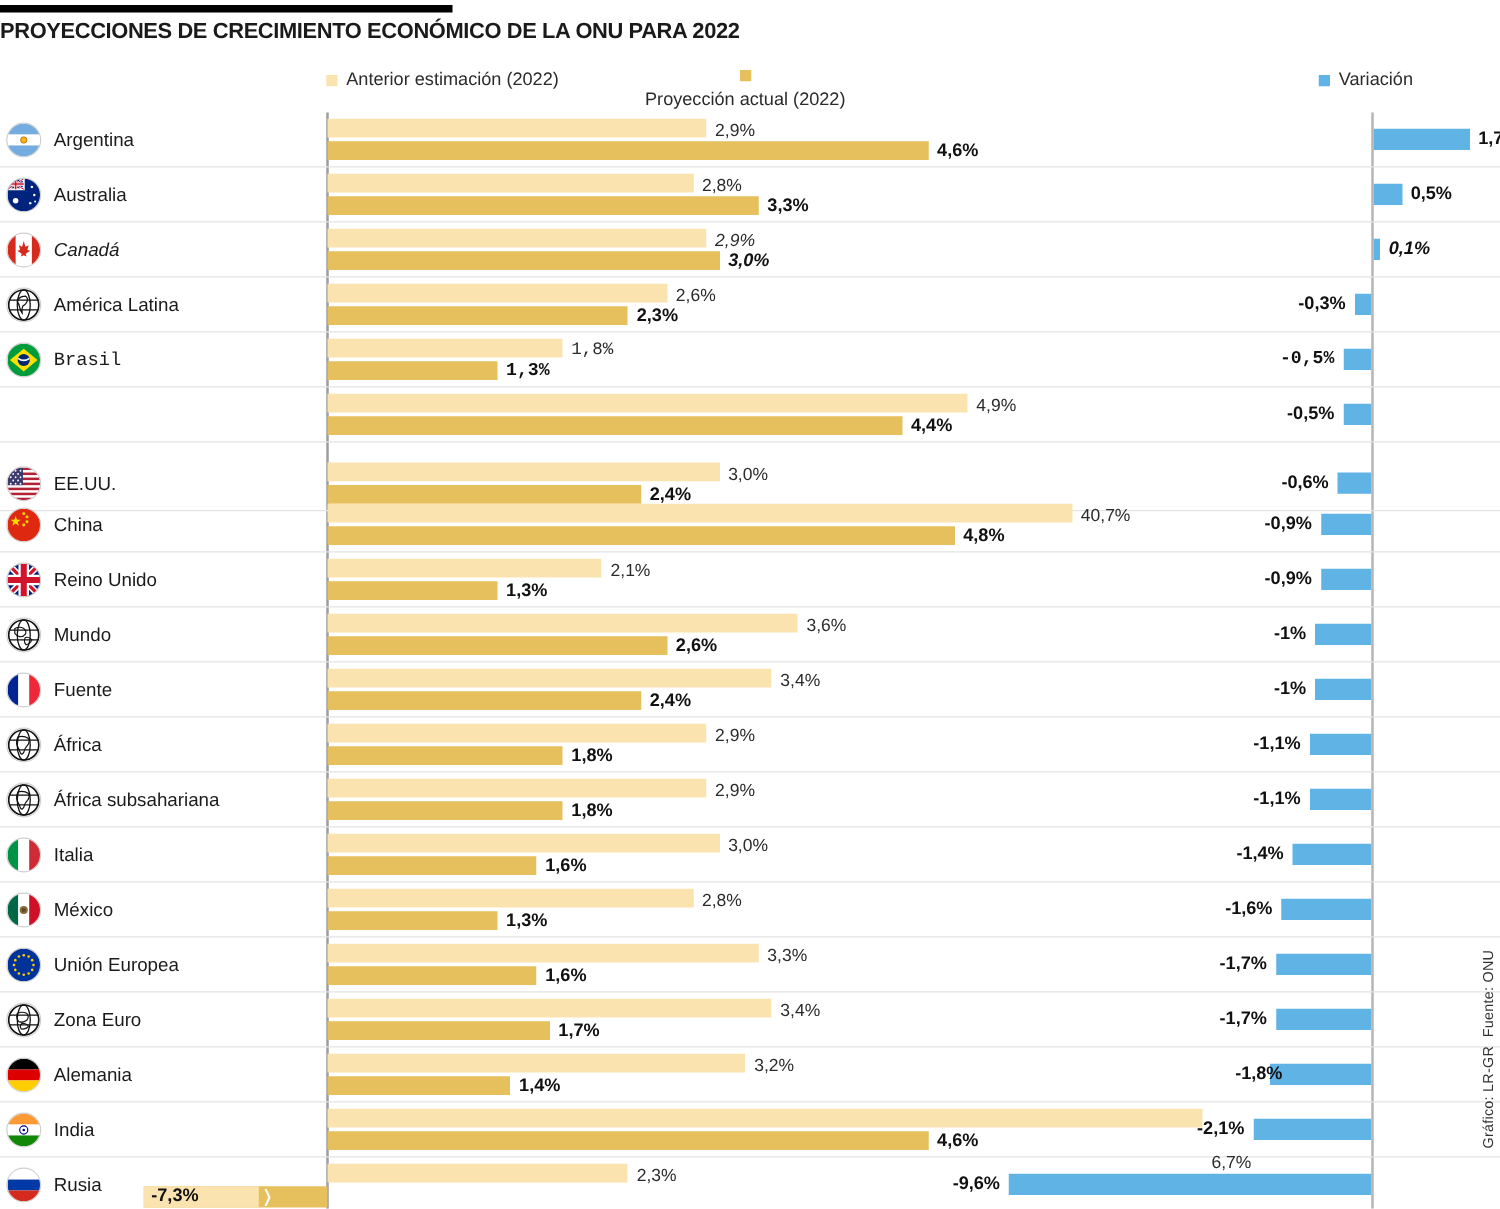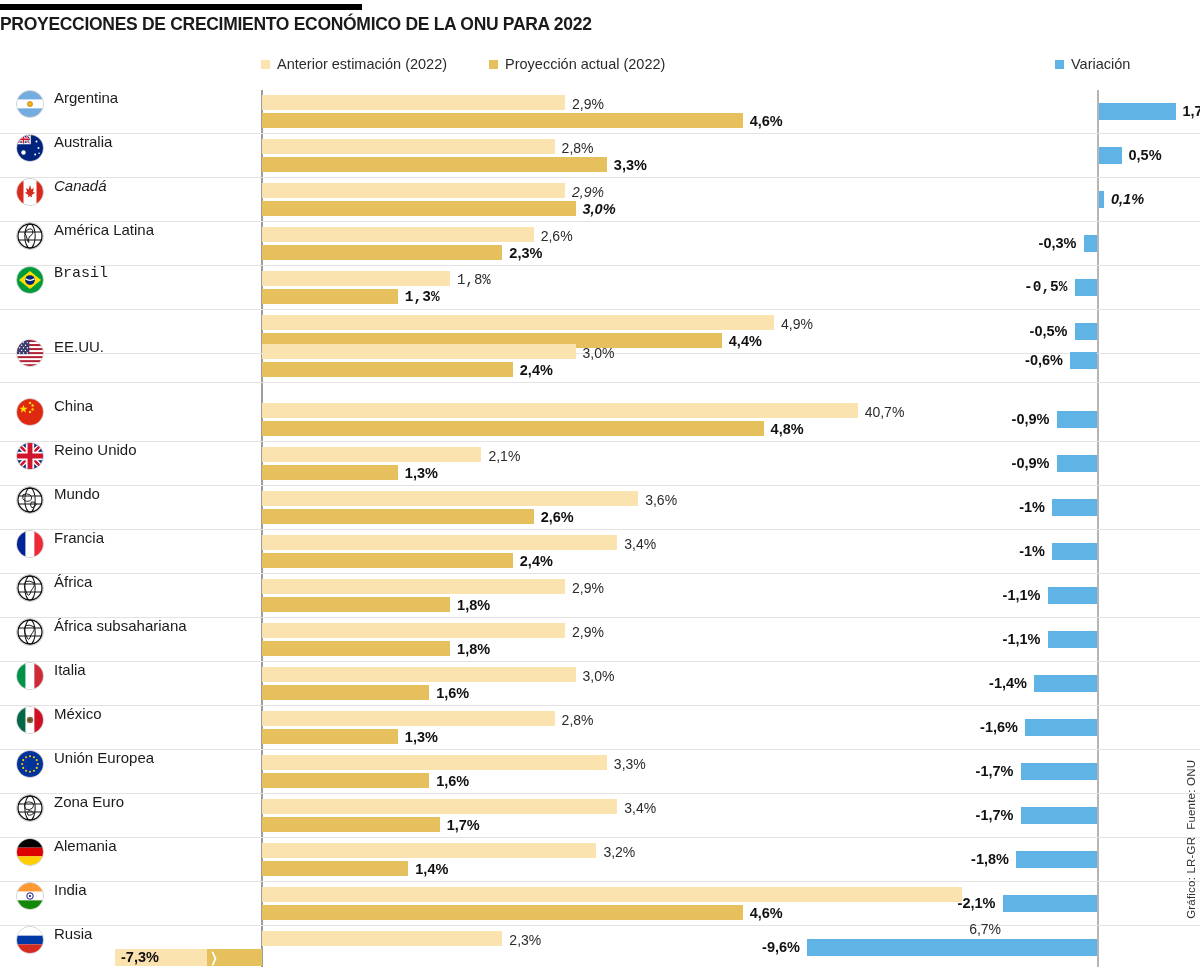--- a/index.html
+++ b/index.html
@@ -23,36 +23,36 @@
   }
 
   
   #legend { position: absolute; left: 0; top: 56px; width: 1200px; height: 22px; }
   .legend-item {
     position: absolute; display: flex; align-items: center; gap: 7px;
     font-size: 14.5px; color: #2b2b2b; white-space: nowrap;
   }
   .legend-sw { width: 9px; height: 9px; display: inline-block; flex: 0 0 auto; }
   #legend-prev { left: 261px; top: 0; }
-  #legend-curr { left: 489px; top: 0; }
+  #legend-curr { left: 516px; top: 0; flex-direction: column; }
   #legend-var  { left: 1055px; top: 0; }
 
   
   #chart { position: absolute; left: 0; top: 90px; width: 1200px; height: 877px; }
 
   .row {
     position: absolute; left: 0; width: 1200px; height: 44px;
     border-bottom: 1px solid #e3e3e3;
   }
   .row.last { border-bottom: none; }
 
   
   .country-cell {
     position: absolute; left: 0; top: 0; width: 261px; height: 44px;
-    display: flex; align-items: flex-start; gap: 10px; padding-left: 16px;
+    display: flex; align-items: center; gap: 10px; padding-left: 5px;
   }
   .flag {
     width: 28px; height: 28px; border-radius: 50%; flex: 0 0 auto;
     overflow: hidden; position: relative;
     border: 1px solid #cfcfcf;
   }
   .flag svg { display: block; width: 100%; height: 100%; }
   .country-label {
     font-size: 15px; color: #1b1b1b; white-space: nowrap; line-height: 1;
   }
@@ -243,21 +243,21 @@
         <div class="var-val" style="right: 132.5px;">-0,5%</div>
       </div>
       <div class="row" style="top: 220px;">
         <div class="bar prev" style="width: 512.05px;"></div>
         <div class="bar-val prev" style="left: 781.05px;">4,9%</div>
         <div class="bar curr" style="width: 459.8px;"></div>
         <div class="bar-val curr" style="left: 728.8px;">4,4%</div>
         <div class="var-bar" style="width: 22.5px; left: 1074.5px;"></div>
         <div class="var-val" style="right: 132.5px;">-0,5%</div>
       </div>
-      <div class="row" style="top: 249px;">
+      <div class="row" style="top: 275px;">
         <div class="country-cell">
           <span class="flag">
             <svg viewBox="0 0 40 40" preserveAspectRatio="none">
               <rect width="40" height="40" fill="#fff"></rect>
               <g fill="#B22234">
                 <rect y="0" width="40" height="3.1"></rect>
                 <rect y="6.2" width="40" height="3.1"></rect>
                 <rect y="12.4" width="40" height="3.1"></rect>
                 <rect y="18.6" width="40" height="3.1"></rect>
                 <rect y="24.8" width="40" height="3.1"></rect>
@@ -353,21 +353,21 @@
       </div>
       <div class="row" style="top: 440px;">
         <div class="country-cell">
           <span class="flag">
             <svg viewBox="0 0 40 40" preserveAspectRatio="none">
               <rect width="13.3" height="40" fill="#002395"></rect>
               <rect x="13.3" width="13.4" height="40" fill="#fff"></rect>
               <rect x="26.7" width="13.3" height="40" fill="#ED2939"></rect>
             </svg>
           </span>
-          <span class="country-label">Francia</span>
+          <span class="country-label">Fuente</span>
         </div>
         <div class="bar prev" style="width: 355.3px;"></div>
         <div class="bar-val prev" style="left: 624.3px;">3,4%</div>
         <div class="bar curr" style="width: 250.8px;"></div>
         <div class="bar-val curr" style="left: 519.8px;">2,4%</div>
         <div class="var-bar" style="width: 45px; left: 1052px;"></div>
         <div class="var-val" style="right: 155px;">-1%</div>
       </div>
       <div class="row" style="top: 484px;">
         <div class="country-cell">
@@ -503,21 +503,21 @@
               <rect y="26.7" width="40" height="13.3" fill="#FFCE00"></rect>
             </svg>
           </span>
           <span class="country-label">Alemania</span>
         </div>
         <div class="bar prev" style="width: 334.4px;"></div>
         <div class="bar-val prev" style="left: 603.4px;">3,2%</div>
         <div class="bar curr" style="width: 146.3px;"></div>
         <div class="bar-val curr" style="left: 415.3px;">1,4%</div>
         <div class="var-bar" style="width: 81px; left: 1016px;"></div>
-        <div class="var-val" style="right: 191px; text-align: center;">-1,8%</div>
+        <div class="var-val" style="right: 174px; text-align: center;">-1,8%</div>
       </div>
       <div class="row" style="top: 792px;">
         <div class="country-cell">
           <span class="flag">
             <svg viewBox="0 0 40 40" preserveAspectRatio="none">
               <rect width="40" height="13.3" fill="#FF9933"></rect>
               <rect y="13.3" width="40" height="13.4" fill="#fff"></rect>
               <rect y="26.7" width="40" height="13.3" fill="#138808"></rect>
               <circle cx="20" cy="20" r="5" fill="none" stroke="#000080" stroke-width="1.4"></circle>
               <circle cx="20" cy="20" r="1.6" fill="#000080"></circle>

